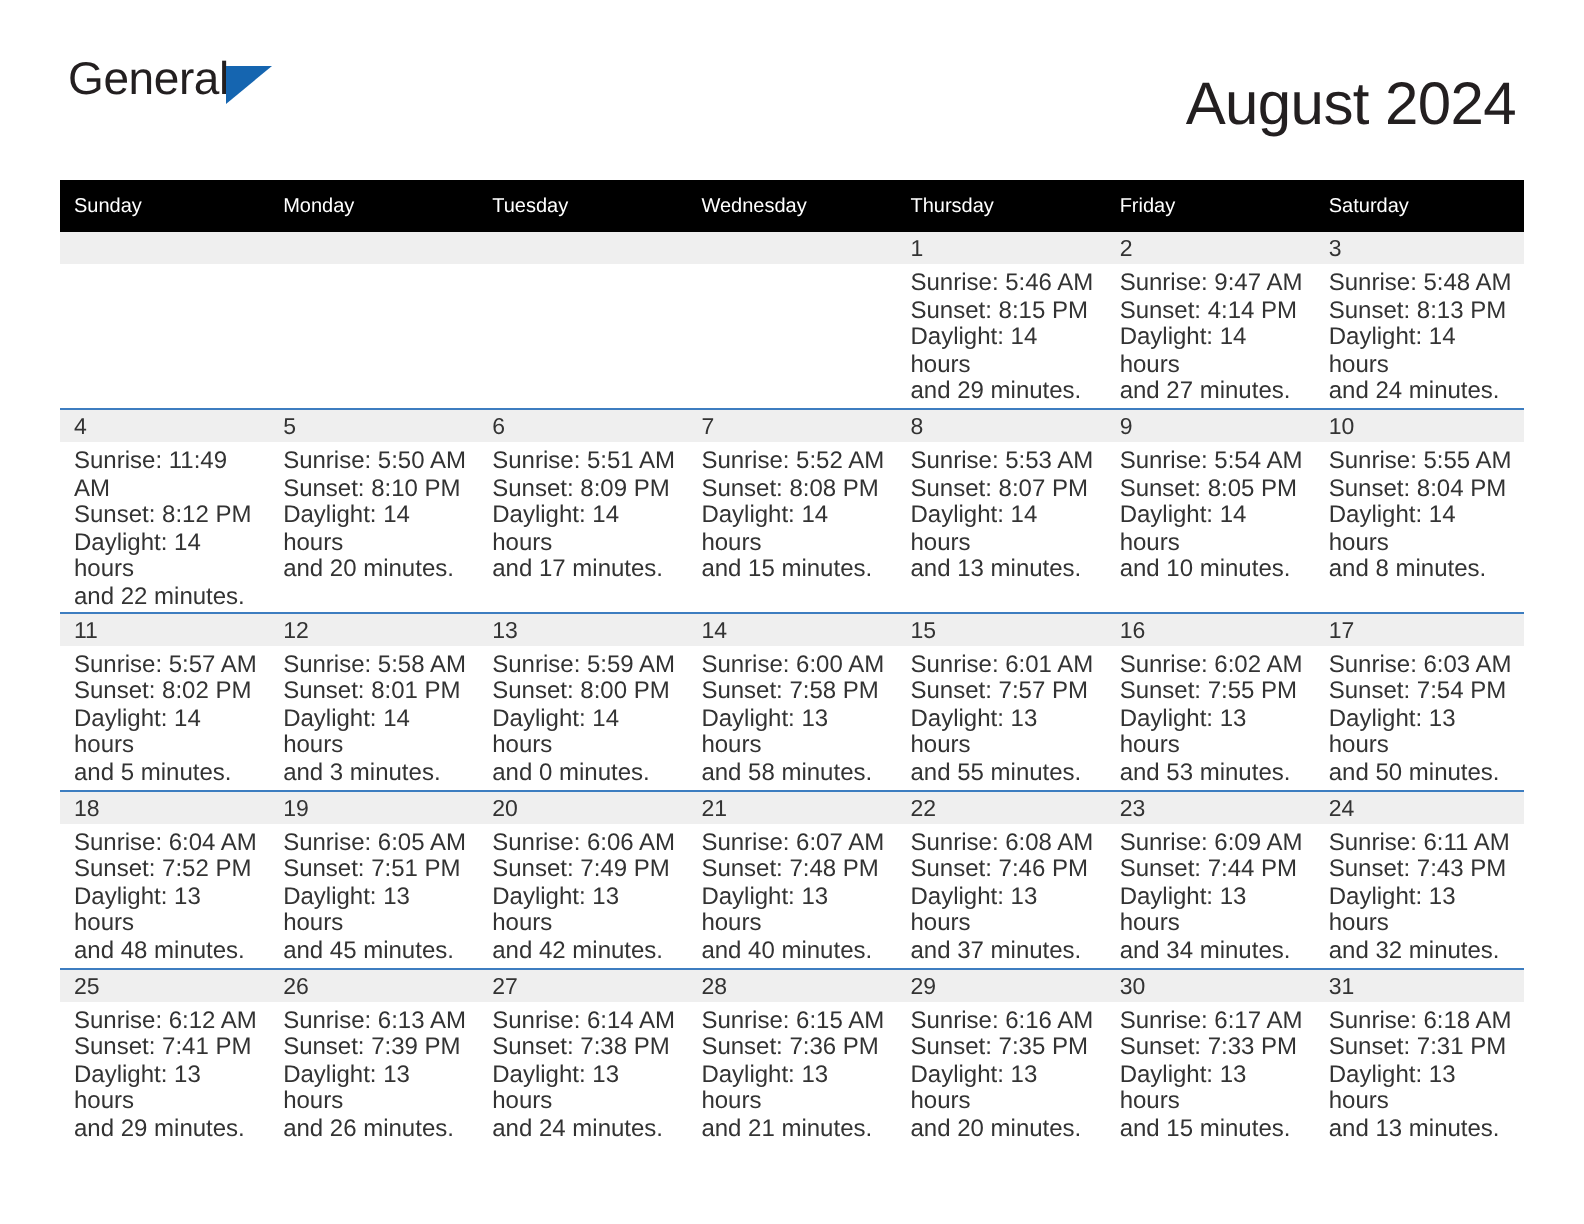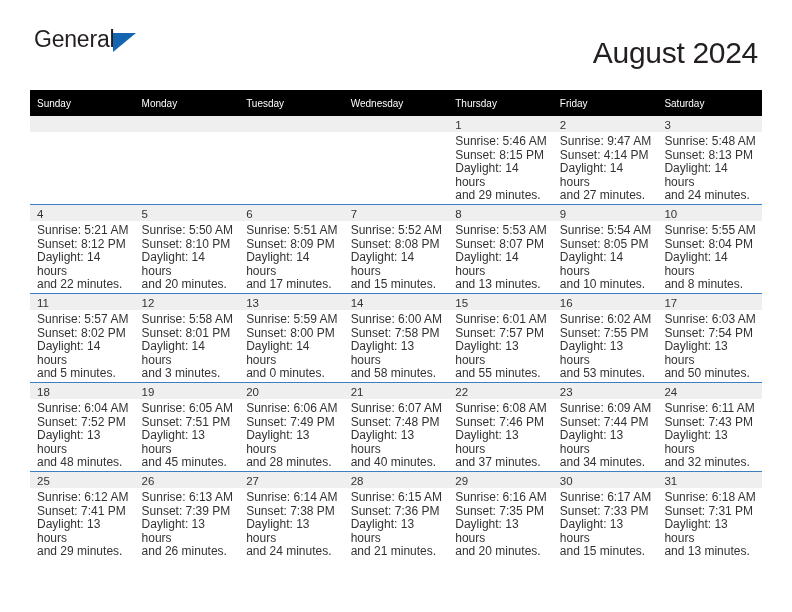--- a/index.html
+++ b/index.html
@@ -206,21 +206,21 @@
               <div>Sunset: 8:13 PM</div>
               <div>Daylight: 14 hours</div>
               <div>and 24 minutes.</div>
             </div>
           </td>
         </tr>
         <tr>
           <td class="">
             <div class="daynum-band">4</div>
             <div class="cell-body">
-              <div>Sunrise: 5:21 AM</div>
+              <div>Sunrise: 11:49 AM</div>
               <div>Sunset: 8:12 PM</div>
               <div>Daylight: 14 hours</div>
               <div>and 22 minutes.</div>
             </div>
           </td>
           <td class="">
             <div class="daynum-band">5</div>
             <div class="cell-body">
               <div>Sunrise: 5:50 AM</div>
               <div>Sunset: 8:10 PM</div>
@@ -357,21 +357,21 @@
               <div>Daylight: 13 hours</div>
               <div>and 45 minutes.</div>
             </div>
           </td>
           <td class="">
             <div class="daynum-band">20</div>
             <div class="cell-body">
               <div>Sunrise: 6:06 AM</div>
               <div>Sunset: 7:49 PM</div>
               <div>Daylight: 13 hours</div>
-              <div>and 28 minutes.</div>
+              <div>and 42 minutes.</div>
             </div>
           </td>
           <td class="">
             <div class="daynum-band">21</div>
             <div class="cell-body">
               <div>Sunrise: 6:07 AM</div>
               <div>Sunset: 7:48 PM</div>
               <div>Daylight: 13 hours</div>
               <div>and 40 minutes.</div>
             </div>

